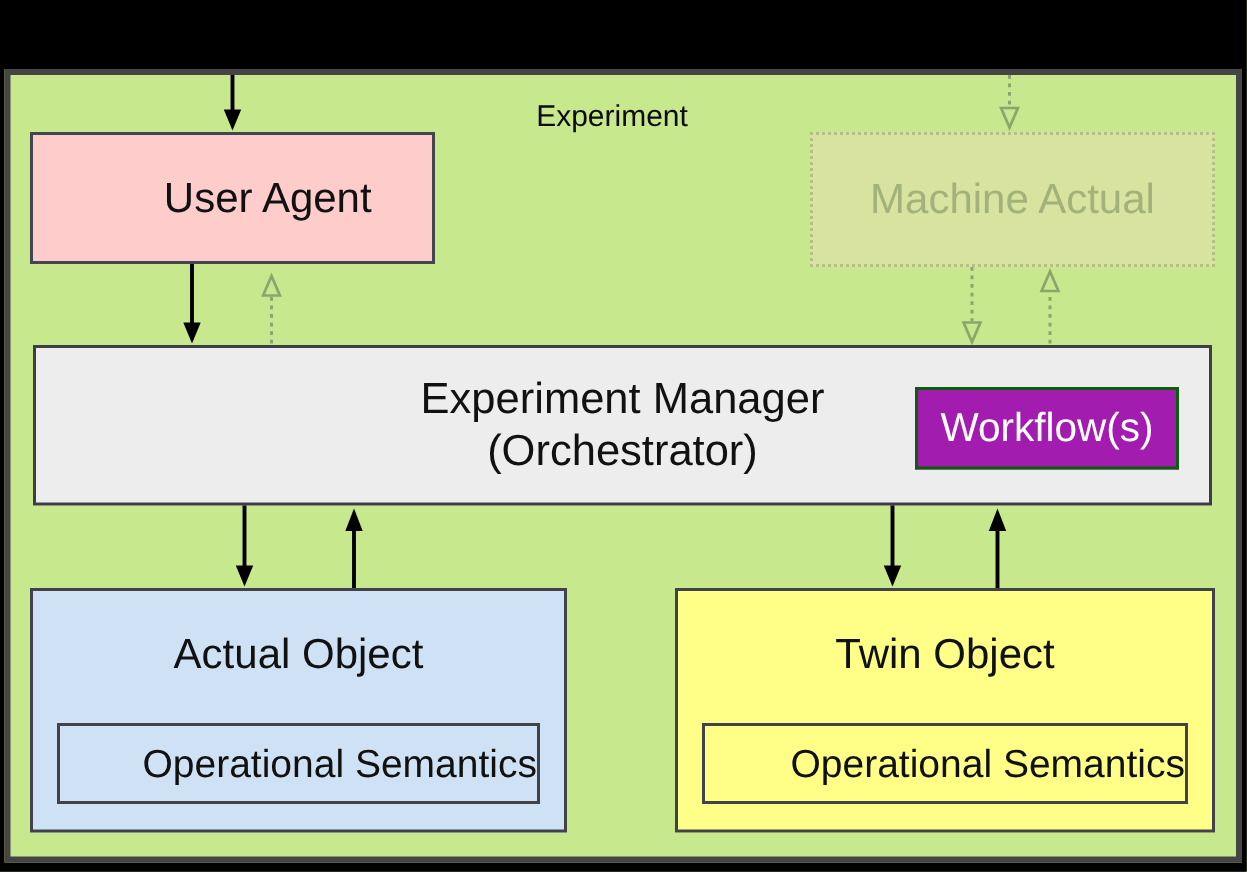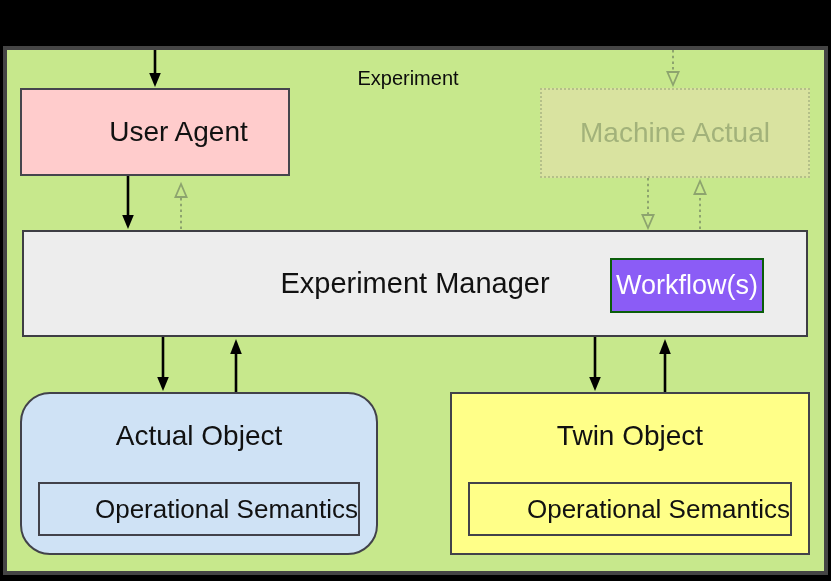--- a/index.html
+++ b/index.html
@@ -25,30 +25,30 @@
     background:#d9e3a0;border:2px dotted #b4c089;
     color:#a2b27a;font-size:28px;
   }
   .manager{
     left:22px;top:230px;width:786px;height:107px;
     background:#ededed;border:2px solid #3e3e44;
     flex-direction:column;font-size:29px;line-height:35px;
   }
   .manager .mgr-line{text-align:center;}
   .workflow{
-    position:absolute;left:586px;top:26px;width:154px;height:55px;
-    box-sizing:border-box;background:#8b5cf6;border:2px solid #0b5e0b;
+    position:absolute;left:586px;top:26px;width:176px;height:55px;
+    box-sizing:border-box;background:#a21caf;border:2px solid #0b5e0b;
     display:flex;align-items:center;justify-content:center;
     color:#ffffff;font-size:27px;
   }
   .object-box{
     position:absolute;box-sizing:border-box;
     border:2px solid #42424a;
   }
-  .actual-object{left:20px;top:392px;width:358px;height:163px;background:#cfe2f5;border-radius:30px;}
+  .actual-object{left:20px;top:392px;width:358px;height:163px;background:#cfe2f5;}
   .twin-object{left:450px;top:392px;width:360px;height:163px;background:#ffff88;padding-left:40px;}
   .object-label{
     position:absolute;left:0;top:24px;width:100%;text-align:center;
     font-size:28px;line-height:36px;color:#111;
   }
   .os-box{
     position:absolute;left:16px;top:88px;height:54px;
     box-sizing:border-box;border:2px solid #42424a;
     display:flex;align-items:center;justify-content:flex-end;
     font-size:26px;color:#111;
@@ -73,20 +73,21 @@
   <div class="node user-agent">
     <span>User Agent</span>
   </div>
 
   <div class="node machine-agent">
     <span>Machine Actual</span>
   </div>
 
   <div class="node manager">
     <div class="mgr-line">Experiment Manager</div>
+    <div class="mgr-line">(Orchestrator)</div>
     <div class="workflow">
       <span>Workflow(s)</span>
     </div>
   </div>
 
   <div class="object-box actual-object">
     <div class="object-label">Actual Object</div>
     <div class="os-box">
       <span>Operational Semantics</span>
     </div>

